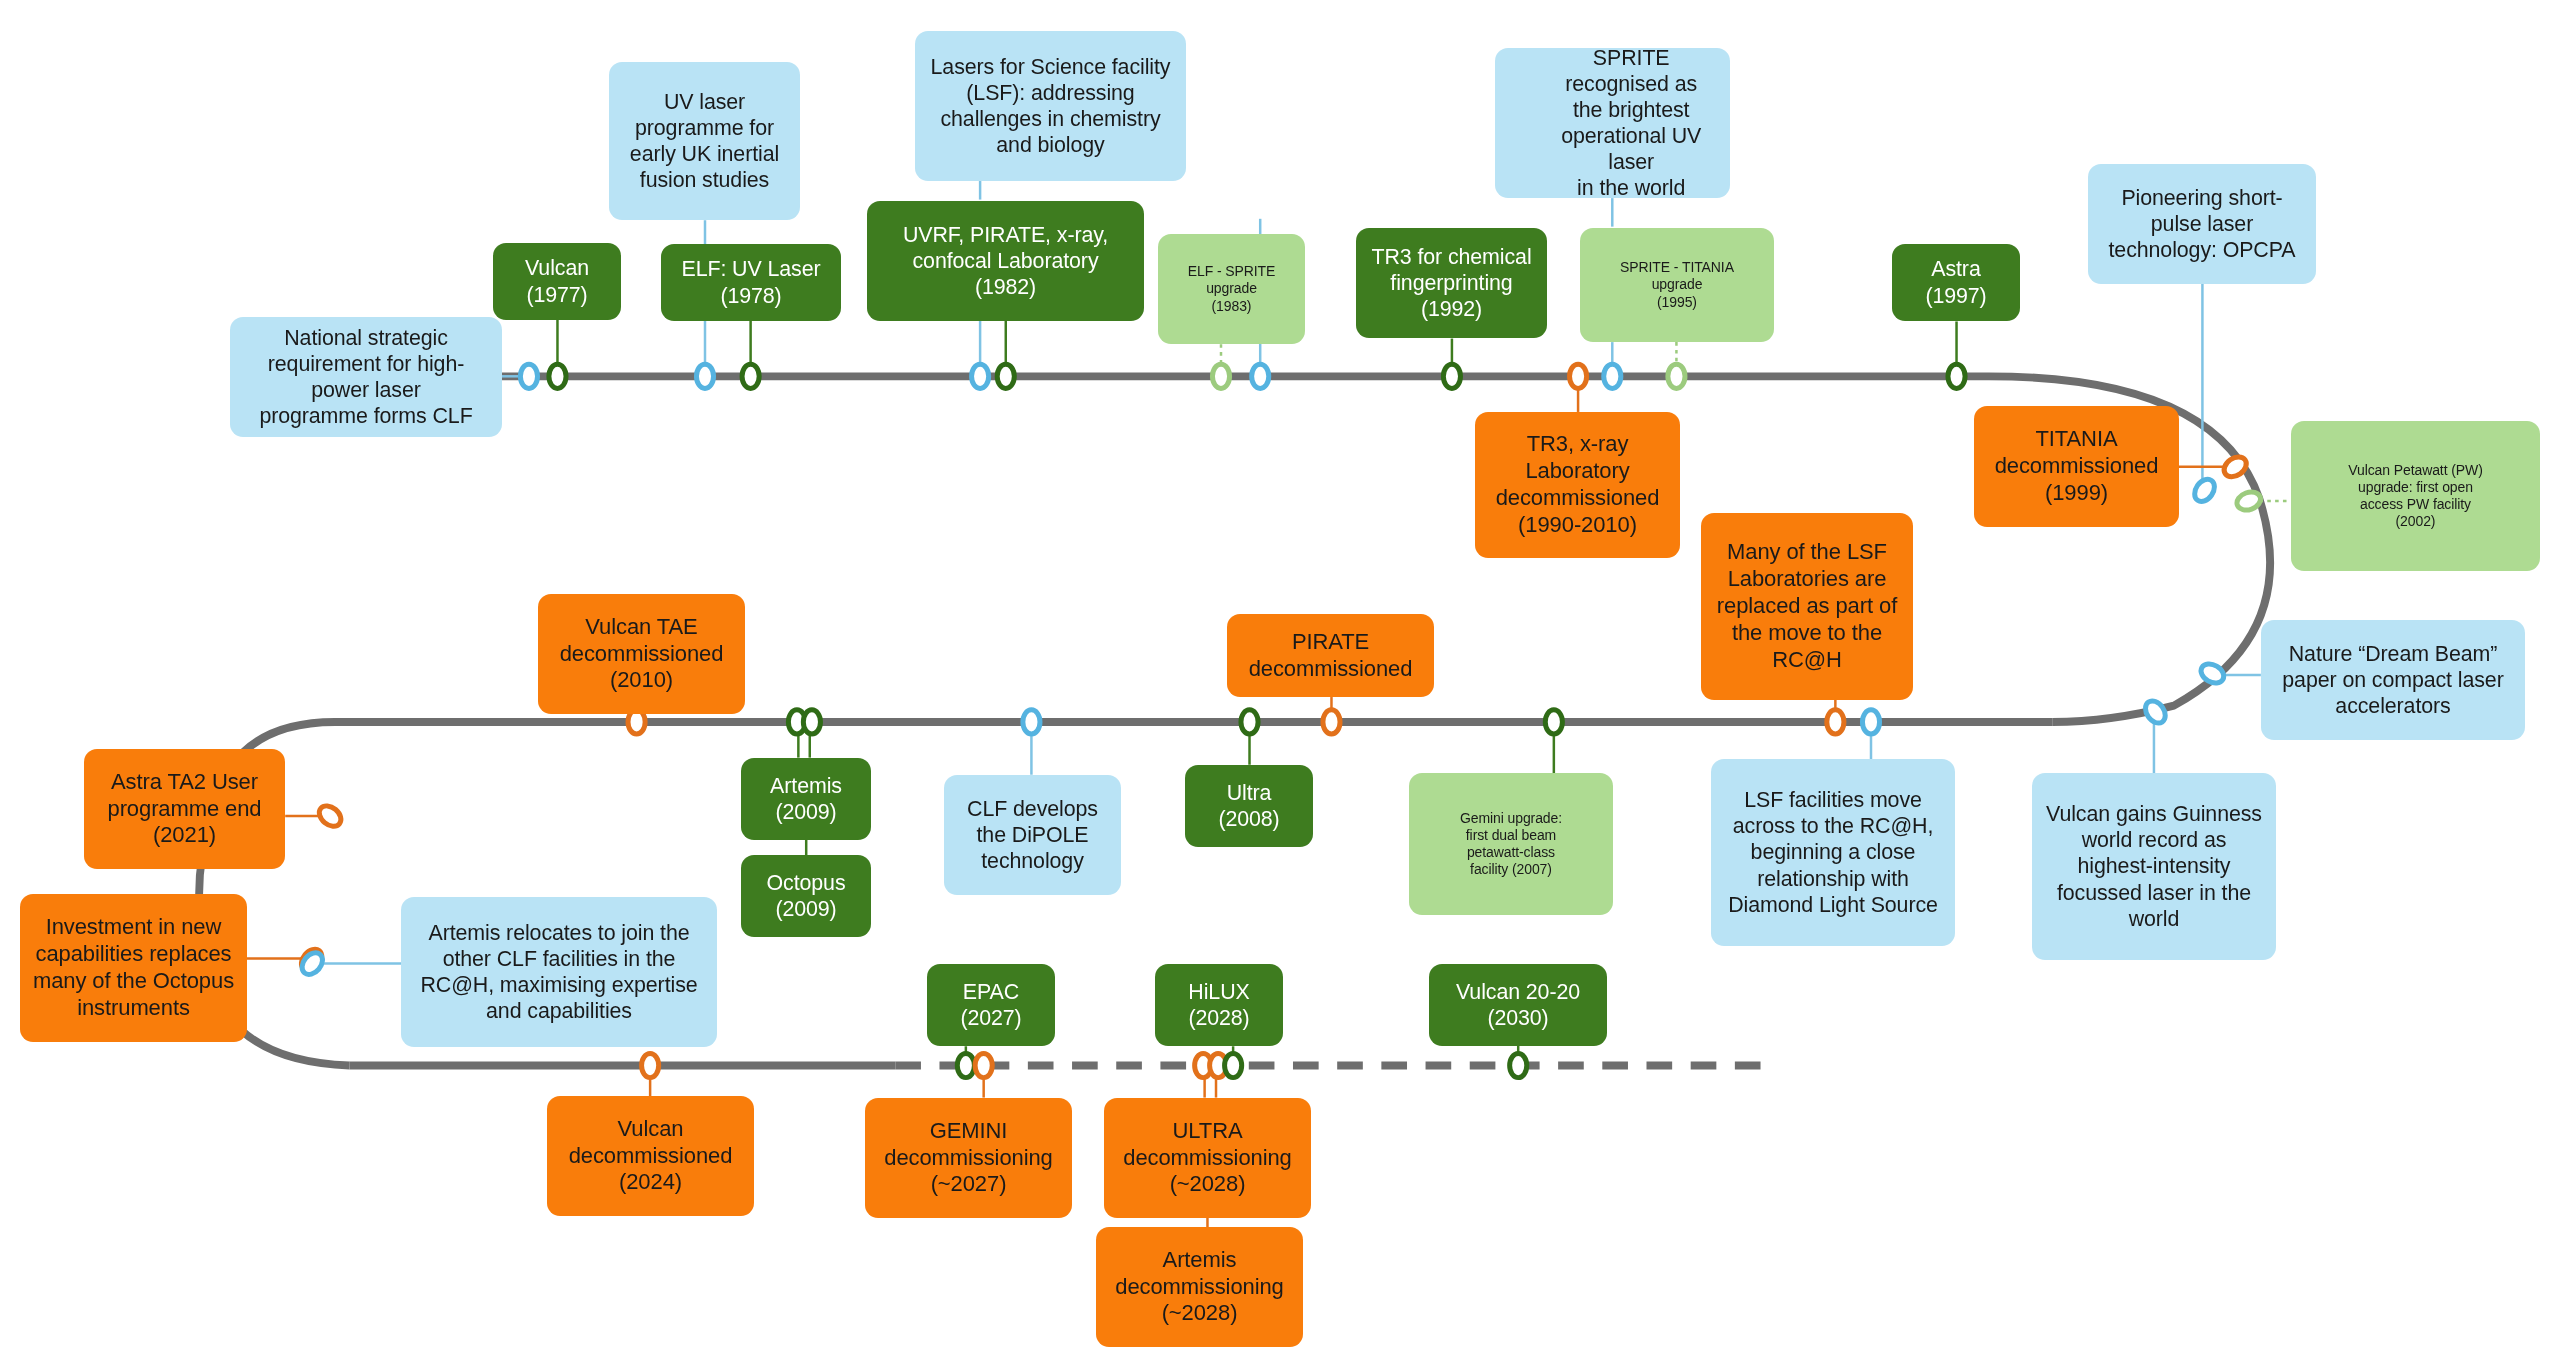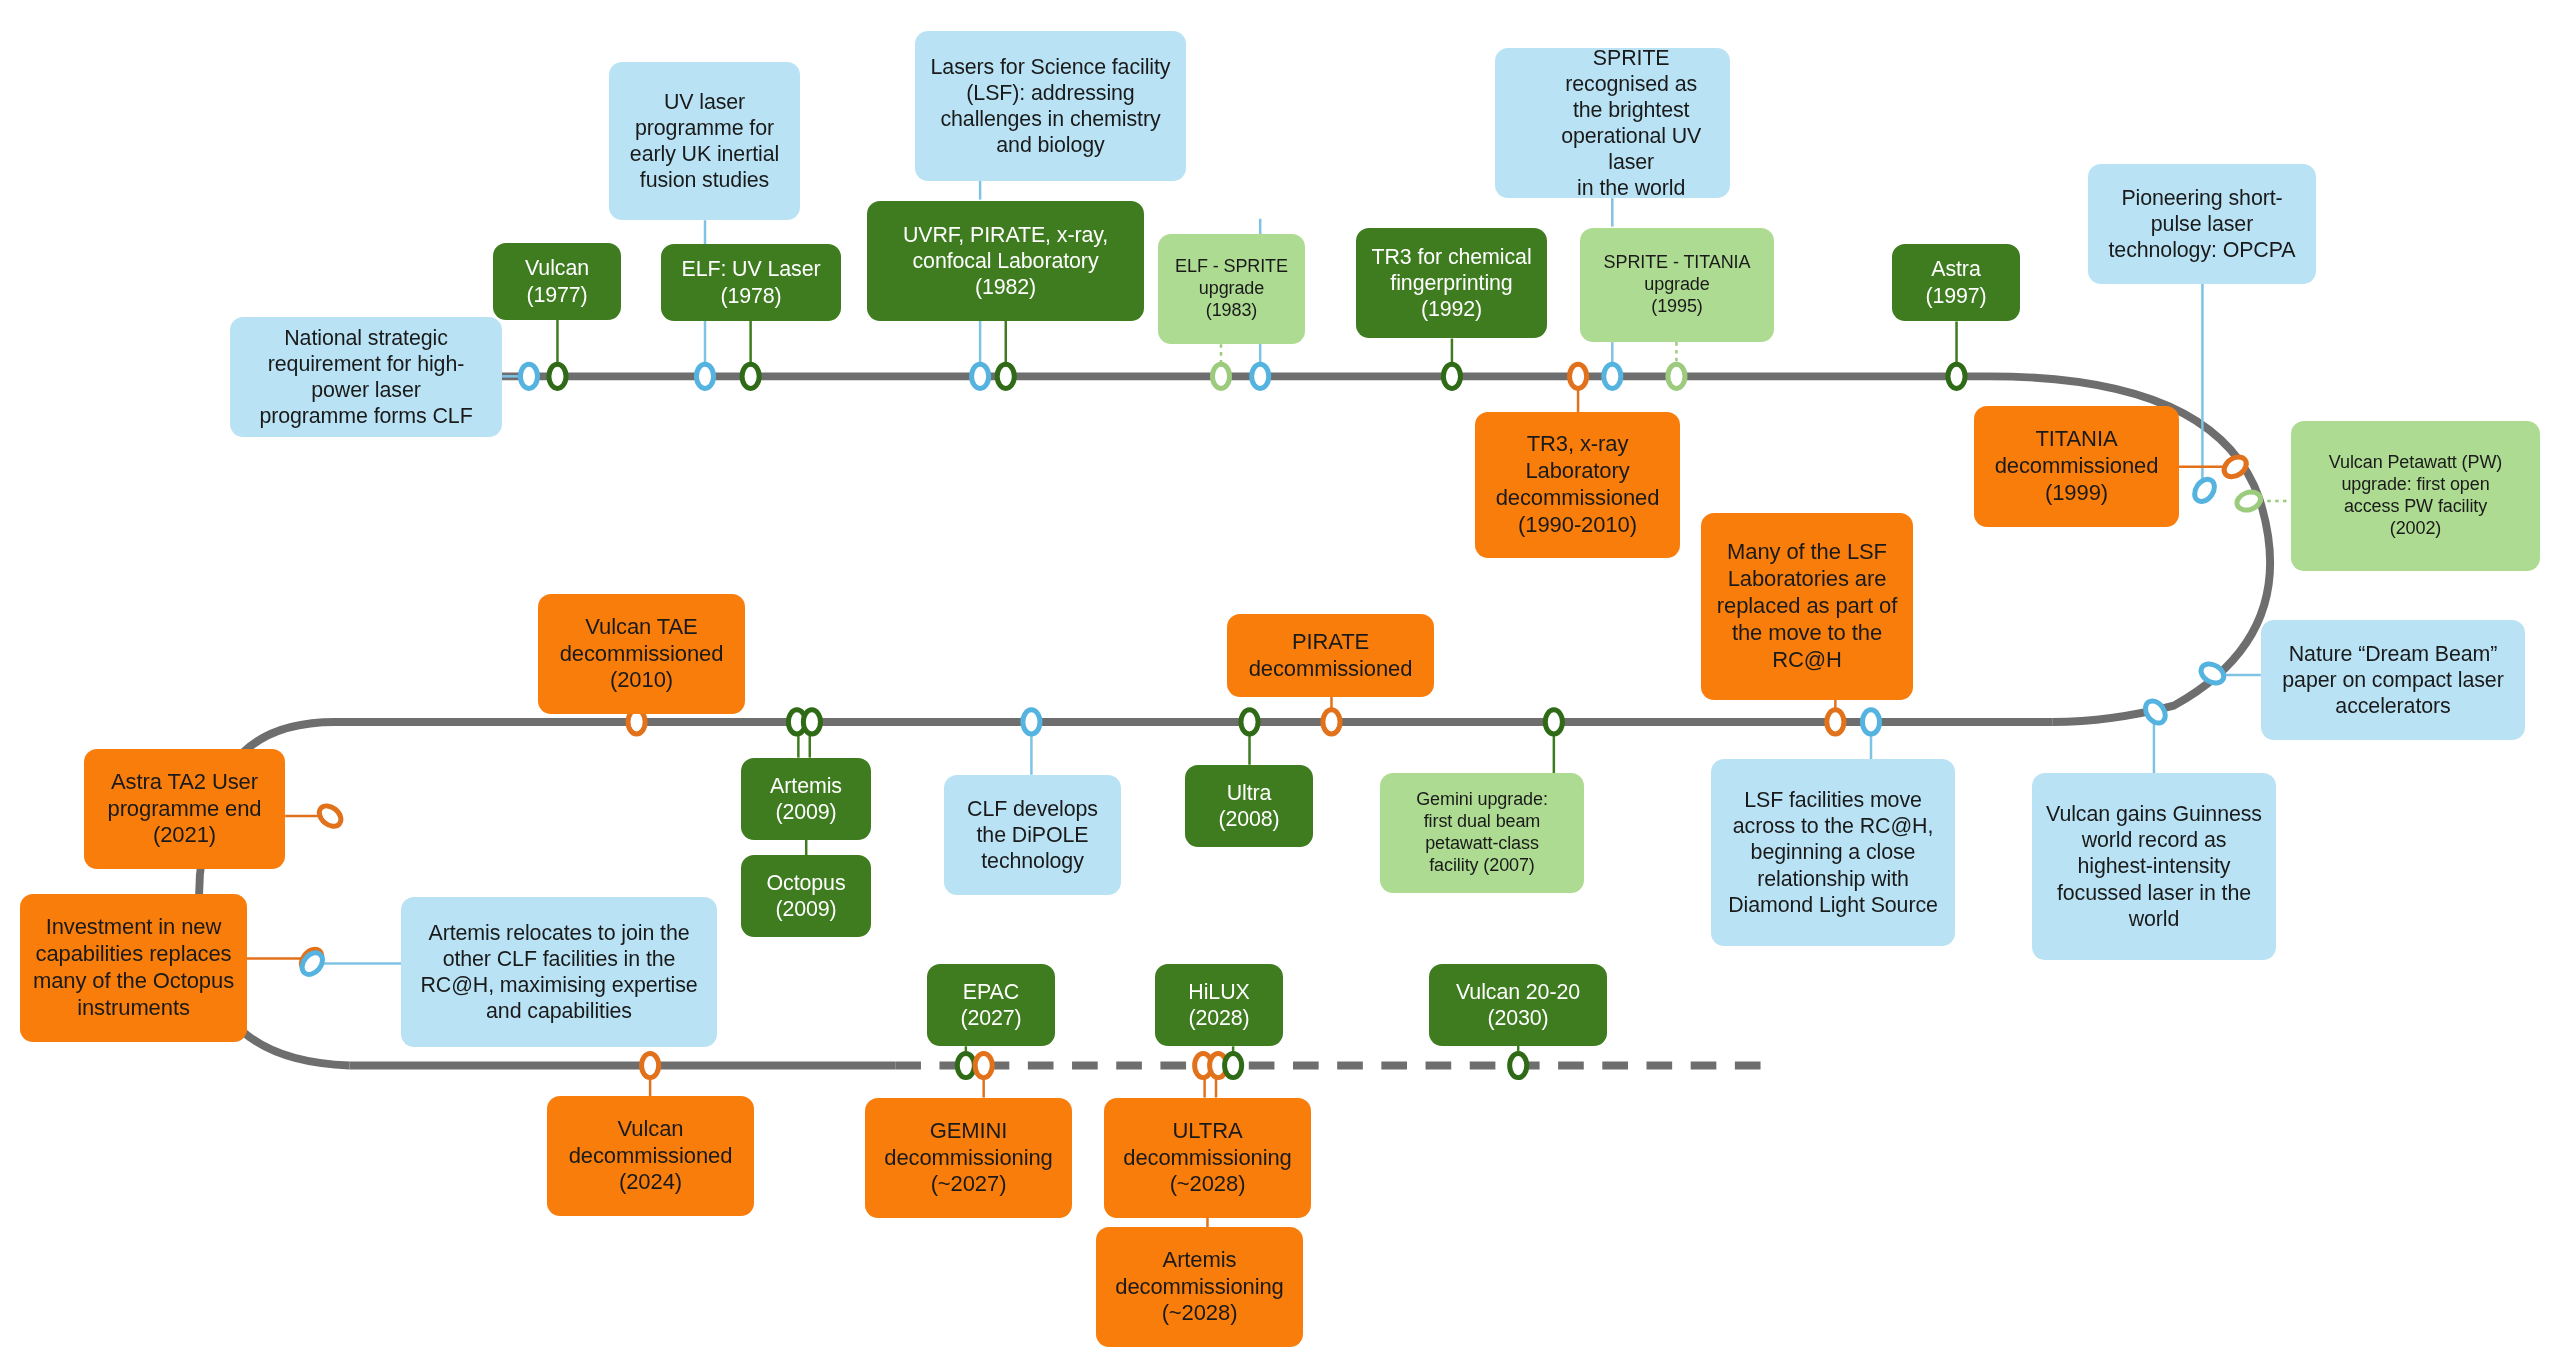--- a/index.html
+++ b/index.html
@@ -34,21 +34,21 @@
     letter-spacing: -0.1px;
   }
   .n-green {
     background: #3e7c1f;
     color: #ffffff;
     font-size: 21.4px;
   }
   .n-lightgreen {
     background: #aedb92;
     color: #1a1a1a;
-    font-size: 18px;
+    font-size: 14px;
   }
   .n-blue {
     background: #b9e3f5;
     color: #1a1a1a;
     font-size: 21.4px;
   }
   .n-orange {
     background: #f97d0b;
     color: #1a1a1a;
     font-size: 22px;
@@ -259,21 +259,21 @@
 decommissioned</div>
   <div class="node n-green" style="left:741px; top:758px; width:130px; height:82px;">Artemis
 (2009)</div>
   <div class="node n-green" style="left:741px; top:855px; width:130px; height:82px;">Octopus
 (2009)</div>
   <div class="node n-blue" style="left:944px; top:775px; width:177px; height:120px;">CLF develops
 the DiPOLE
 technology</div>
   <div class="node n-green" style="left:1185px; top:765px; width:128px; height:82px;">Ultra
 (2008)</div>
-  <div class="node n-lightgreen" style="left:1380px; top:773px; width:204px; height:120px;">Gemini upgrade:
+  <div class="node n-lightgreen" style="left:1409px; top:773px; width:204px; height:142px;">Gemini upgrade:
 first dual beam
 petawatt-class
 facility  (2007)</div>
   <div class="node n-blue" style="left:1711px; top:759px; width:244px; height:187px;">LSF facilities move
 across to the RC@H,
 beginning a close
 relationship with
 Diamond Light Source</div>
   <div class="node n-blue" style="left:2032px; top:773px; width:244px; height:187px;">Vulcan gains Guinness
 world record as

